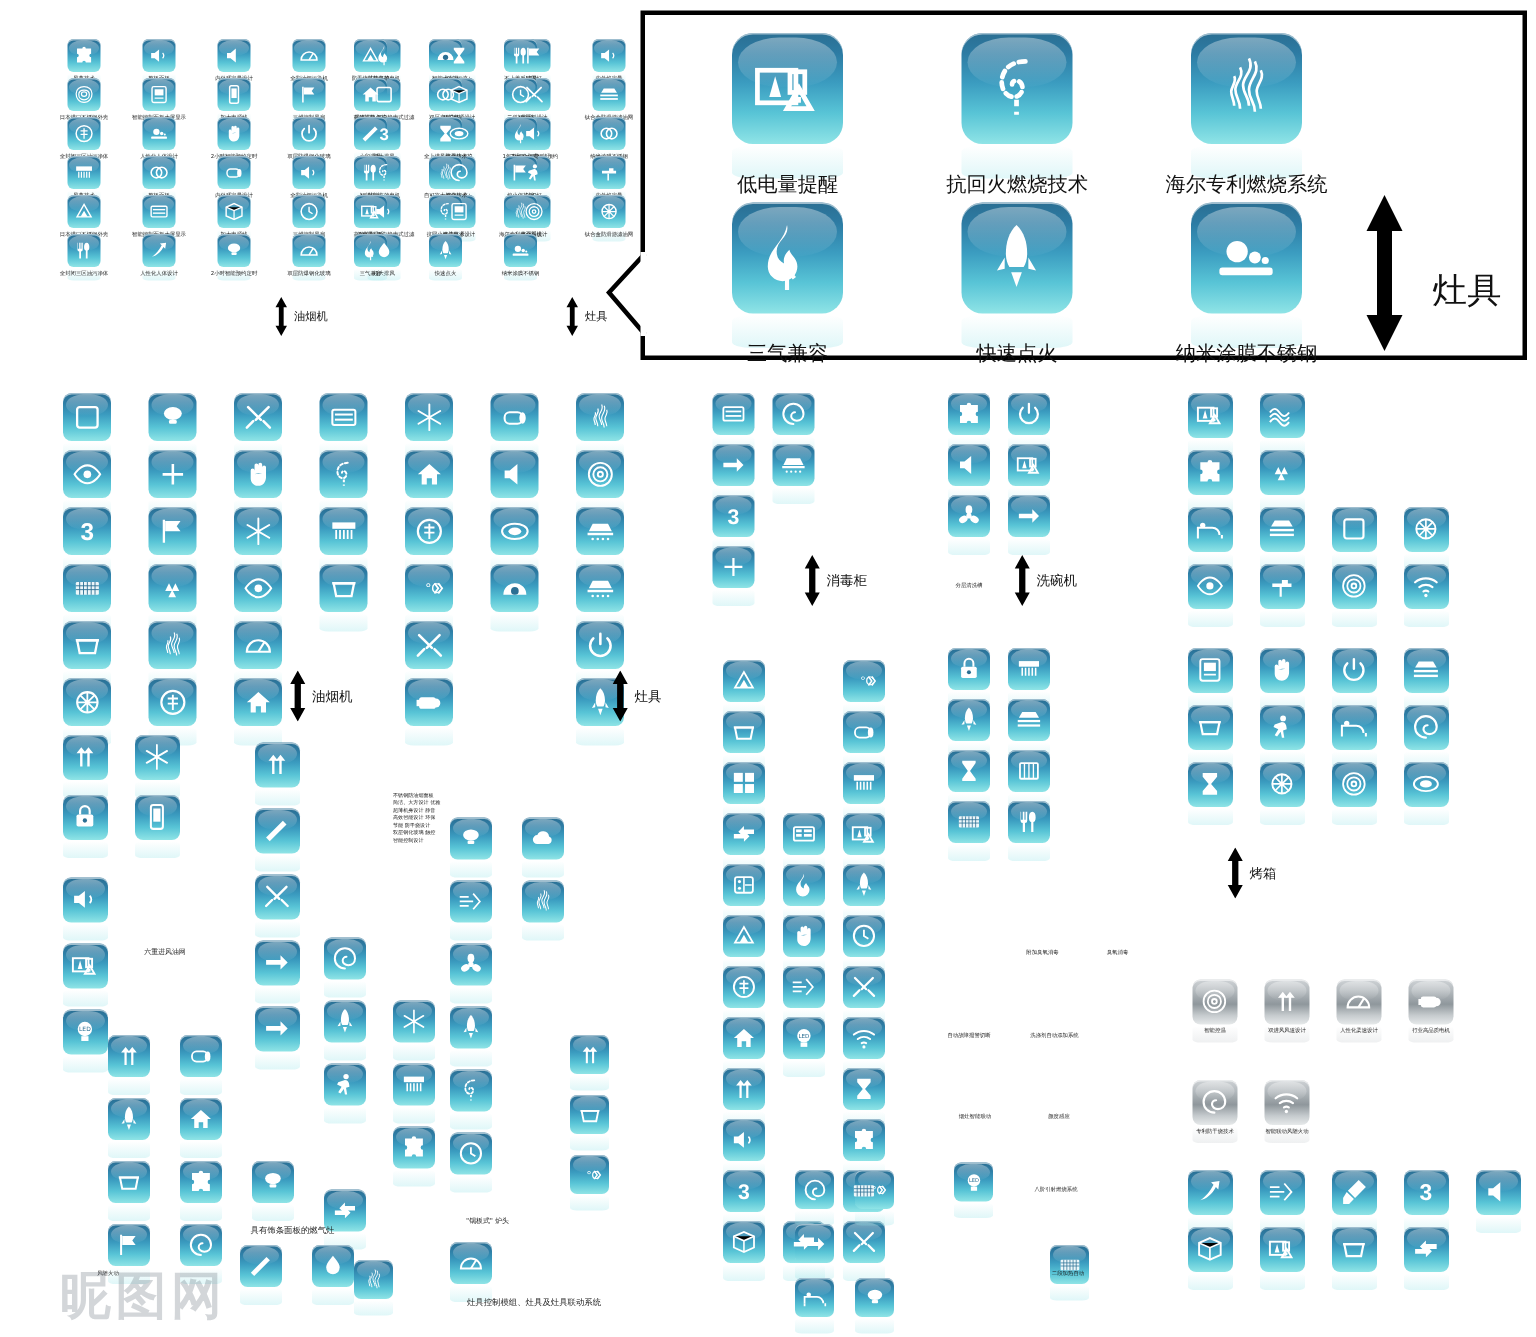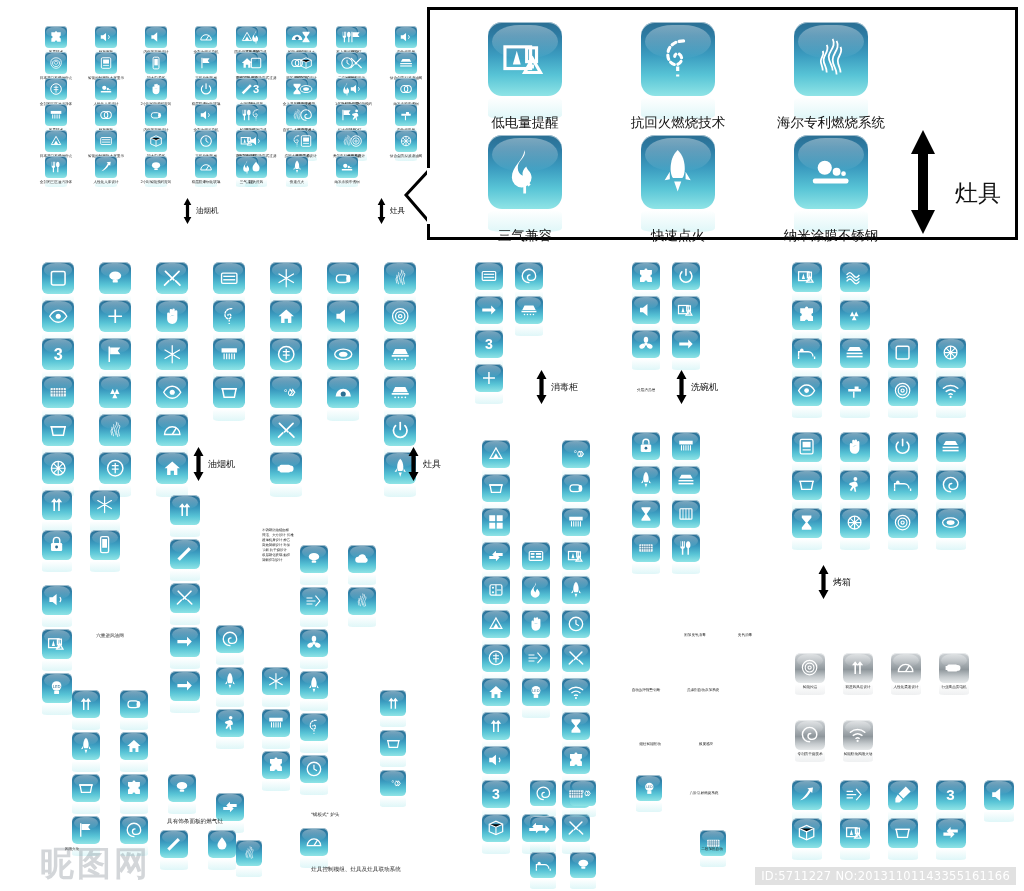--- a/index.html
+++ b/index.html
@@ -2807,14 +2807,13 @@
         <div class="refl" style="left: 364px; top: 200px; width: 74px; height: 22px;"></div>
         <div class="co-cap" style="left: 401px; top: 217px;">纳米涂膜不锈钢</div>
       </div>
     <div id="callout-section-label">灶具</div>
     <svg style="position:absolute; right:78px; top:118px; width:28px; height:108px;" viewBox="0 0 28 108">
       <path d="M14 2 L26 26 L19 26 L19 82 L26 82 L14 106 L2 82 L9 82 L9 26 L2 26 Z" fill="#000"></path>
     </svg>
   </div>
 
   <div id="watermark-cn">昵图网</div>
-  <div id="idstrip">ID:5711227 NO:20131101143355161166</div>
 </div>
 
 </body></html>

